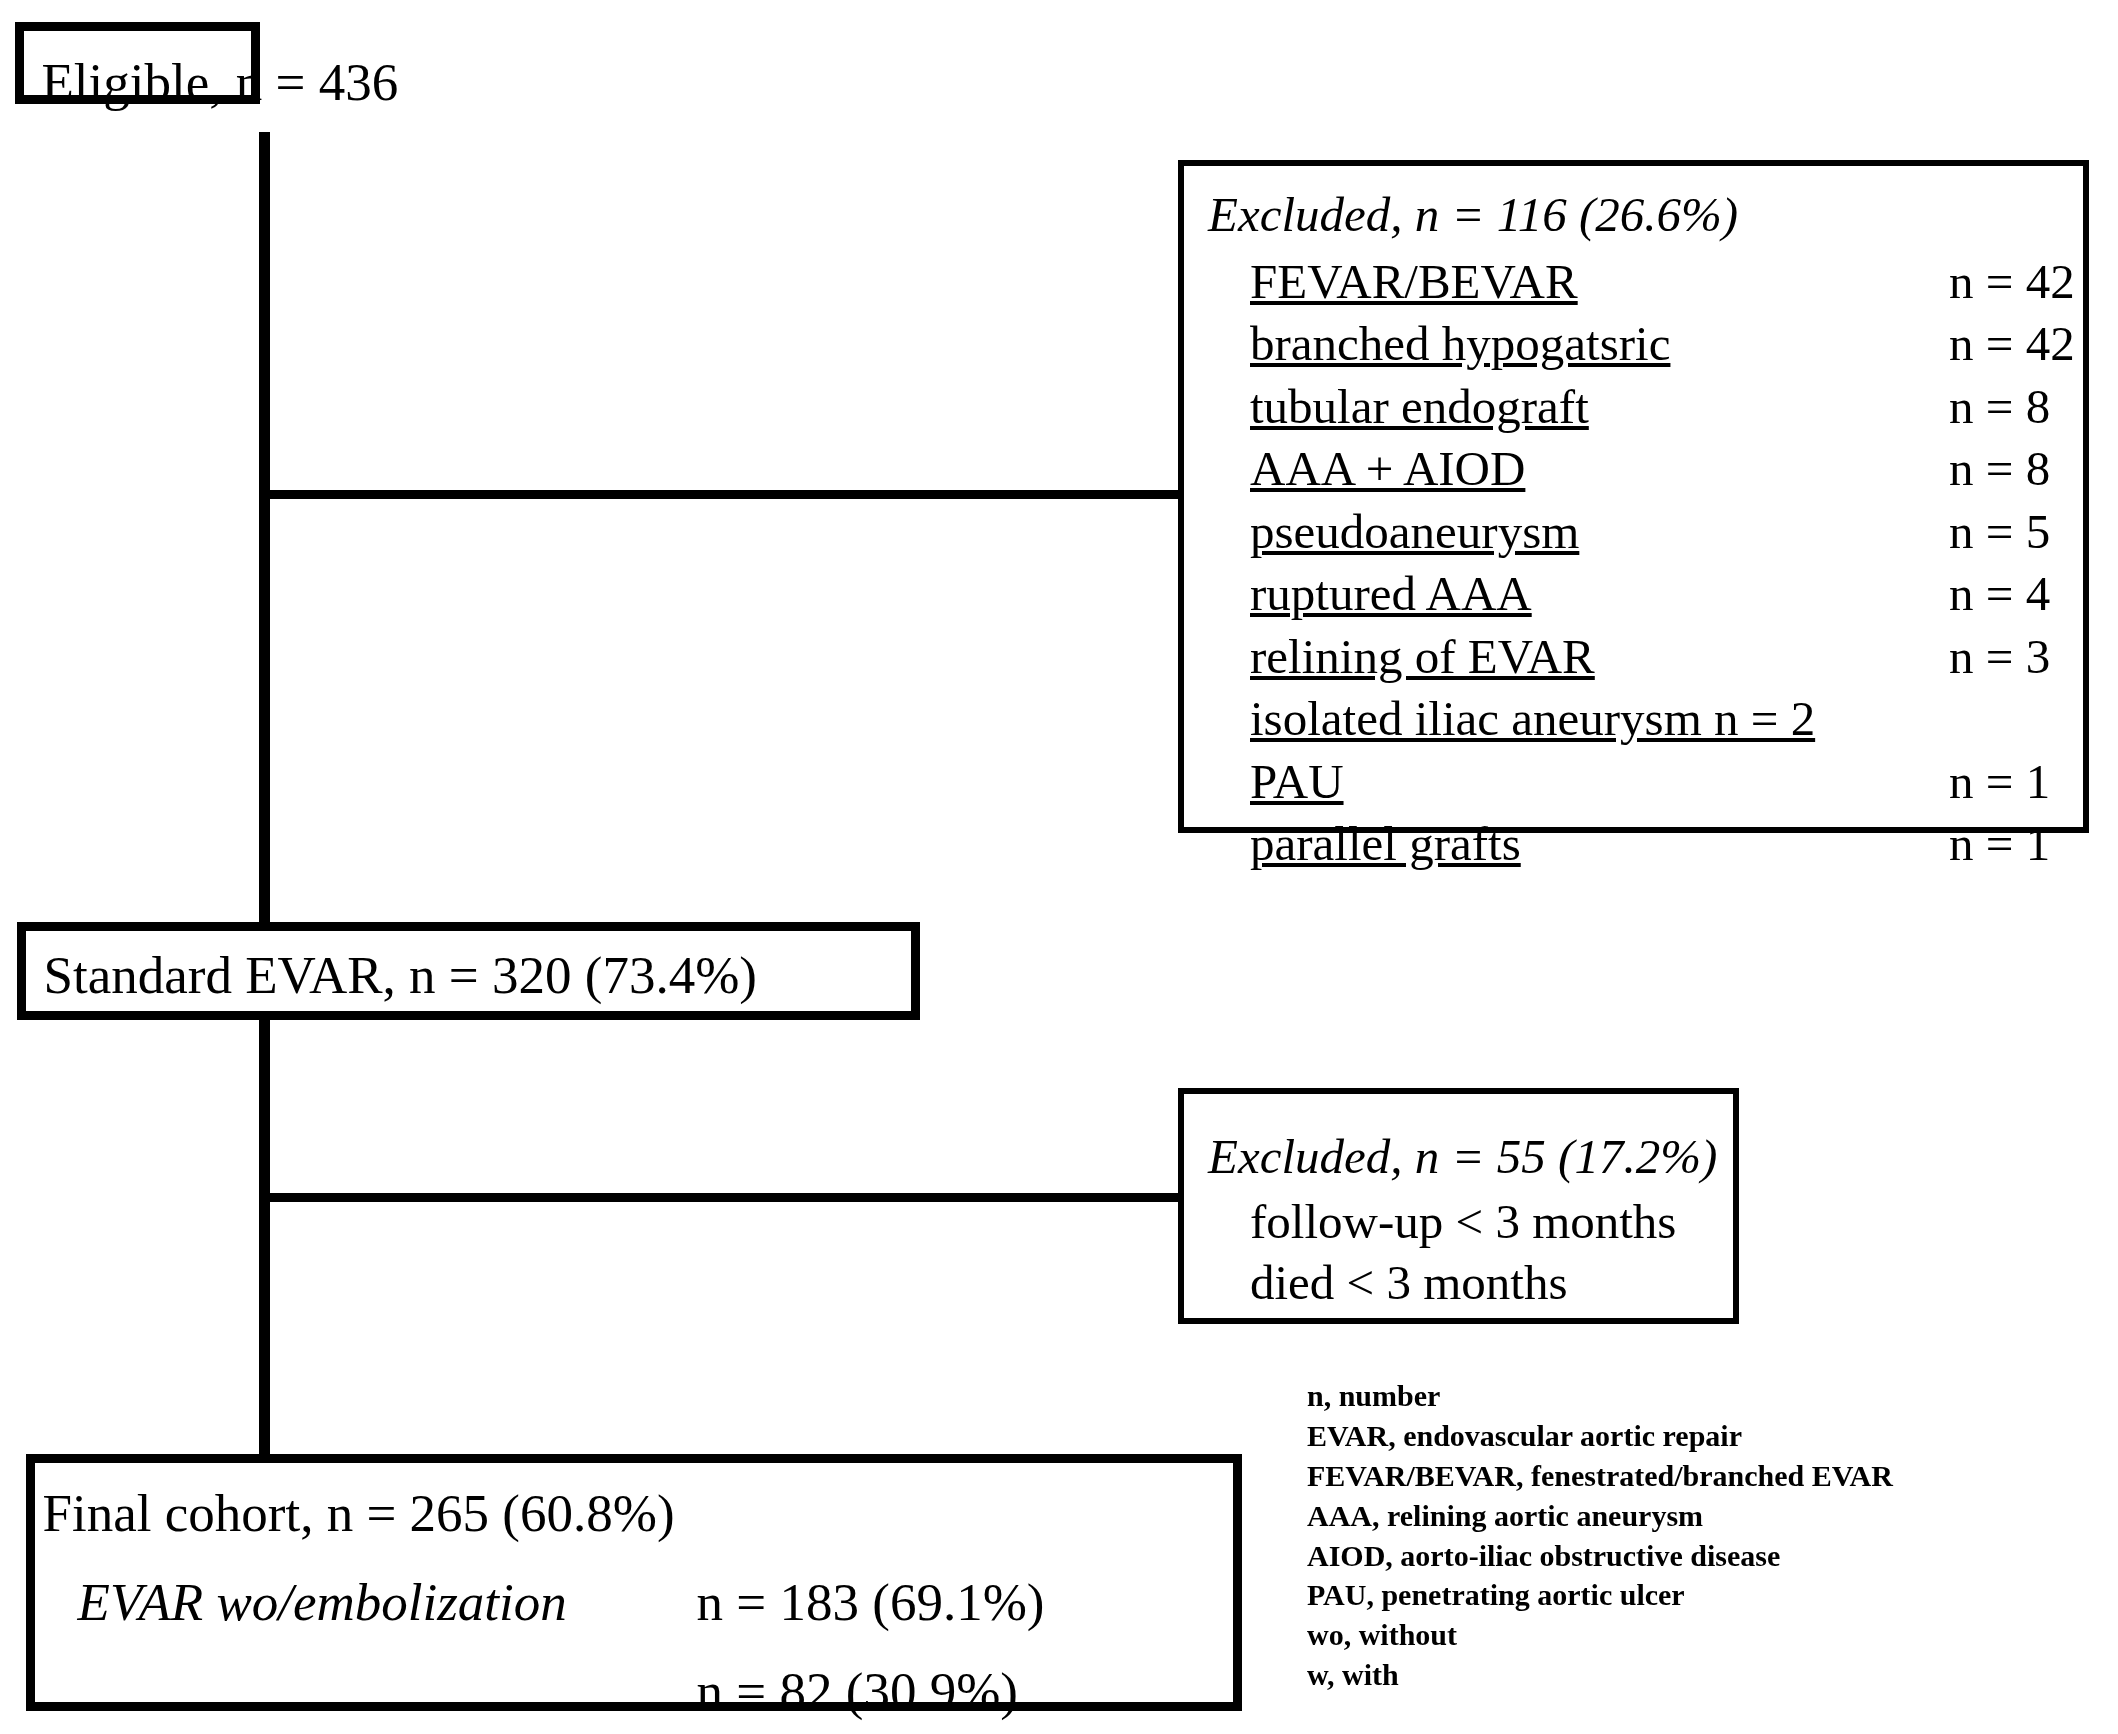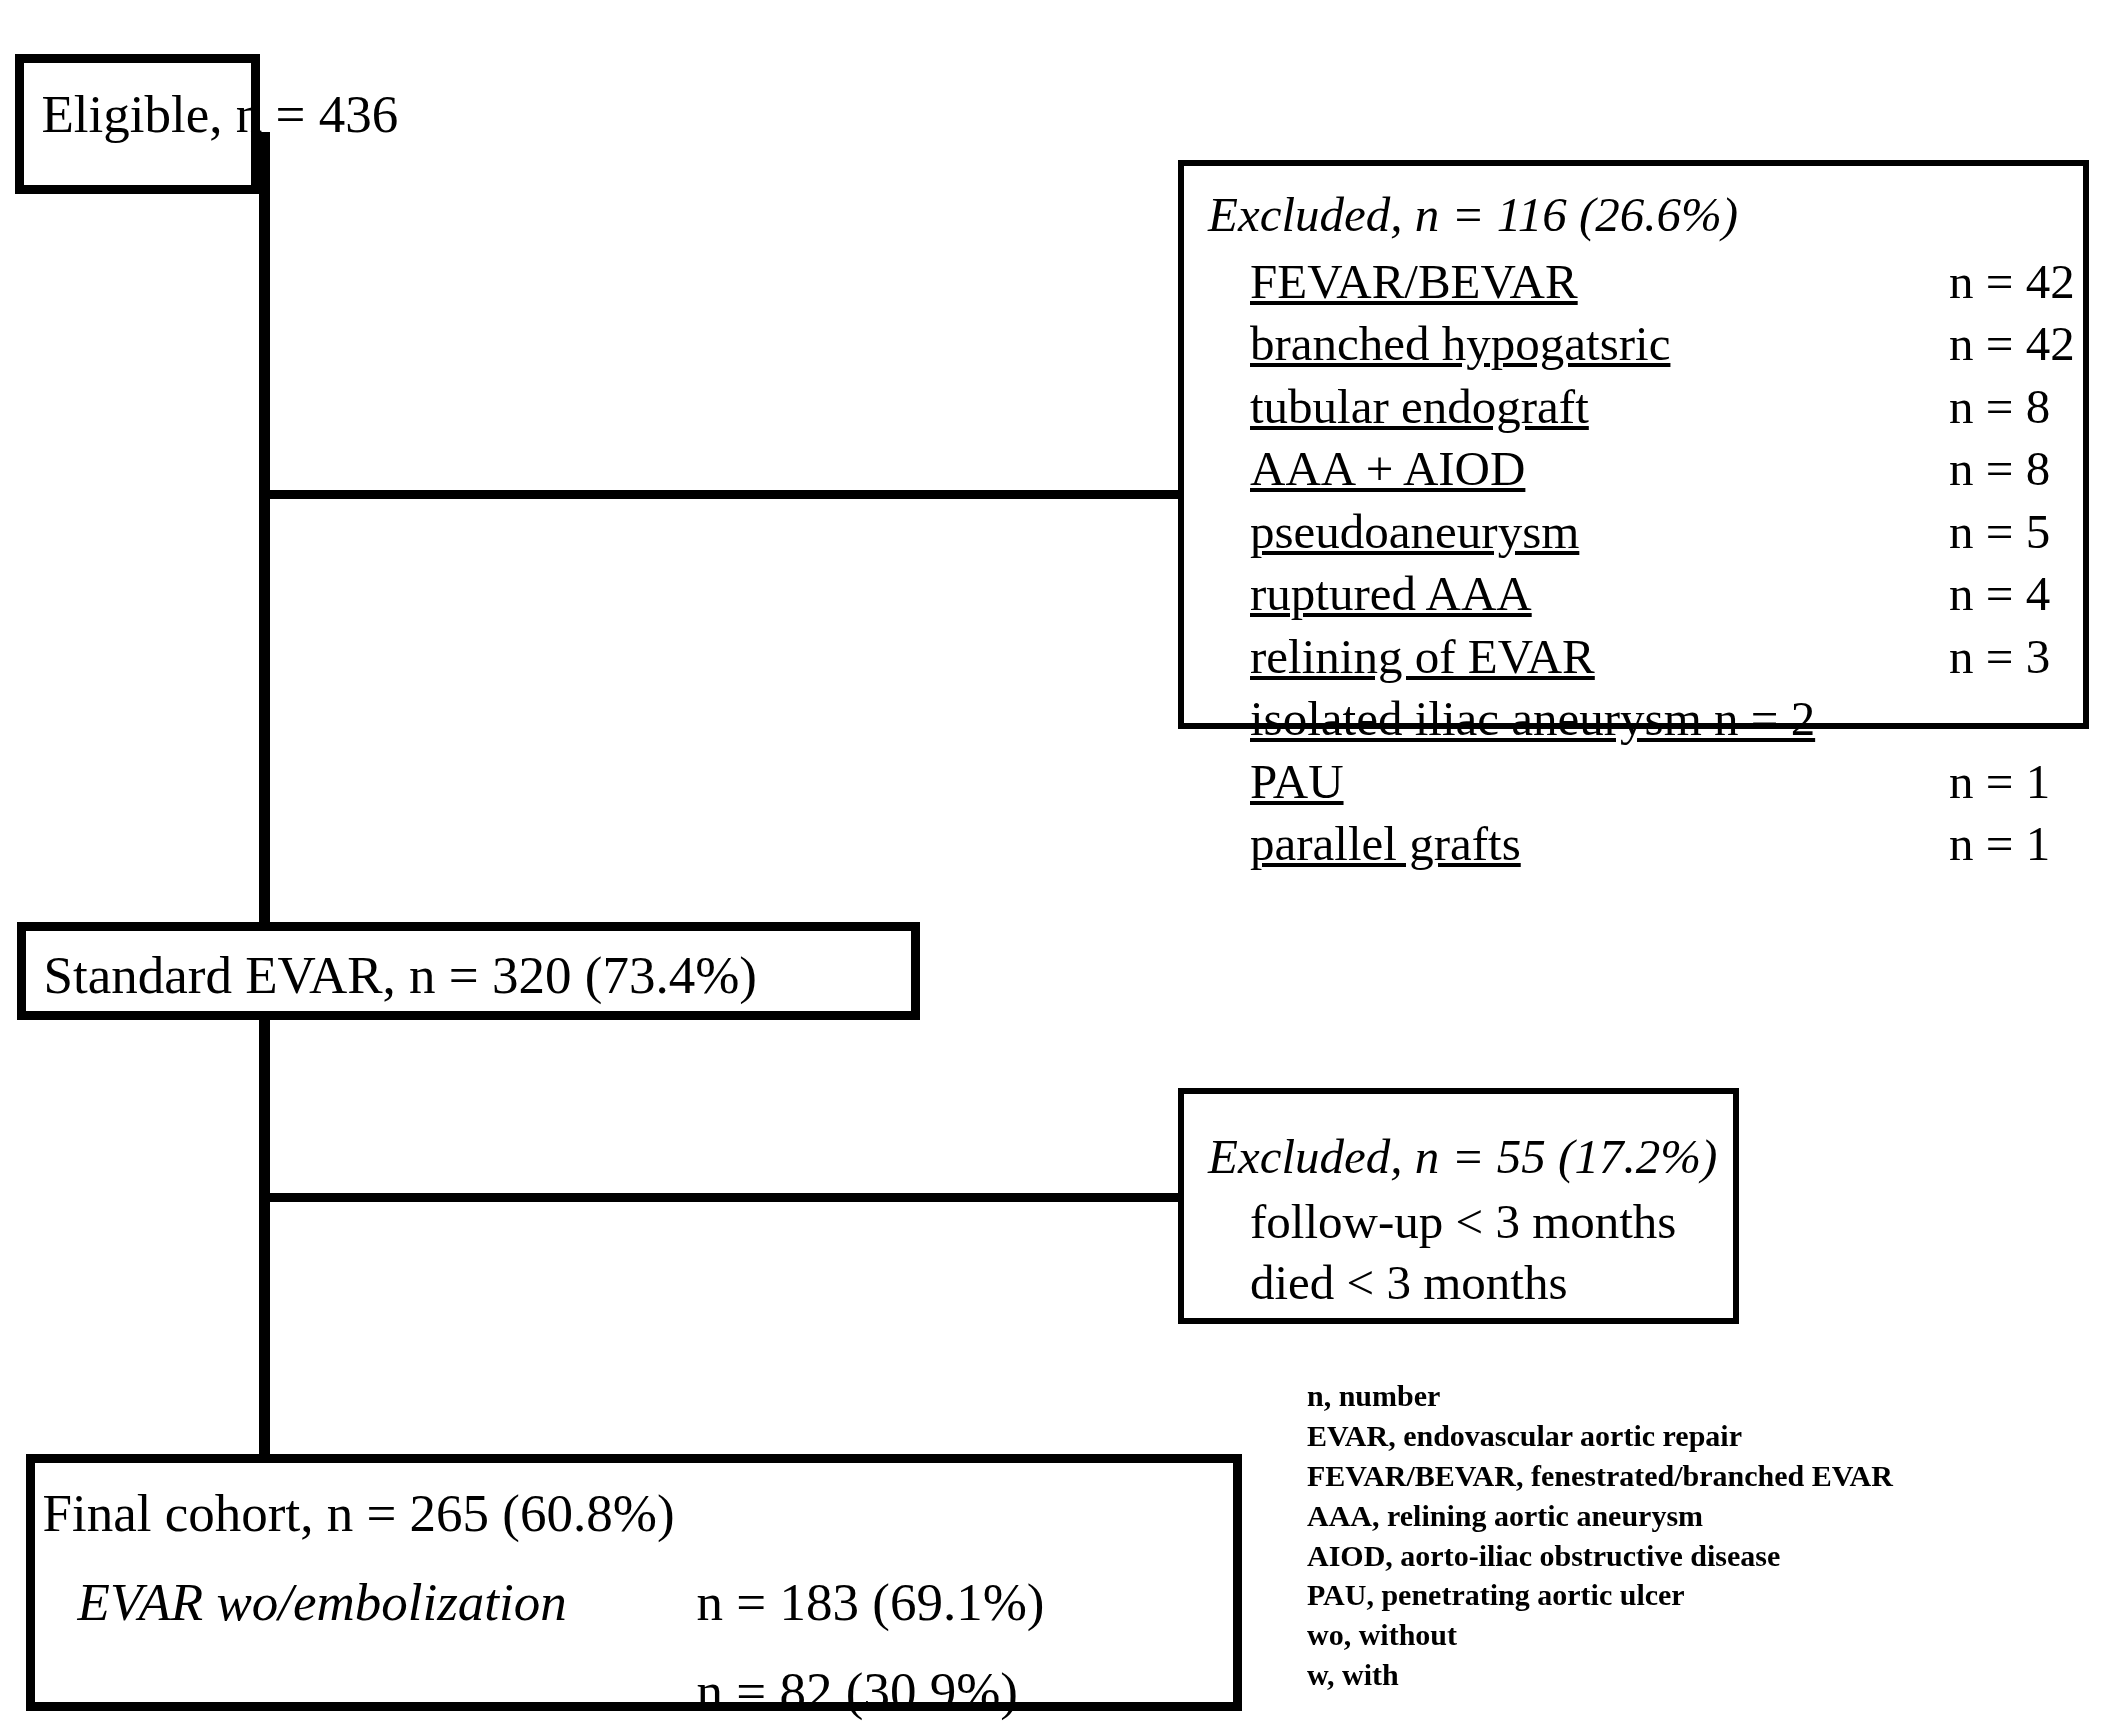--- a/index.html
+++ b/index.html
@@ -126,25 +126,25 @@
 <body>
 
 <div id="canvas">
 
   <div class="trunk" style="left:259px; top:132px; width:10.8px; height:1329px;"></div>
 
   <div class="hline" style="left:264px; top:490px; width:916px; height:9.4px;"></div>
 
   <div class="hline" style="left:264px; top:1193px; width:916px; height:9.4px;"></div>
 
-  <div class="box" style="left:15px; top:21.6px; width:245px; height:140px;margin-top:32px;">
+  <div class="box" style="left:15px; top:21.6px; width:245px; height:82px;">
     <div class="node-line" style="left:17.5px; top:25.6px;">Eligible, n = 436</div>
   </div>
 
-  <div class="box thin" style="left:1178px; top:160px; width:911px; height:569px; padding:24px 0 0 24px;">
+  <div class="box thin" style="left:1178px; top:160px; width:911px; height:673px; padding:24px 0 0 24px;">
     <div class="excl-head">Excluded, n = 116 (26.6%)</div>
     <div class="excl-rows">
 
       <div class="excl-row">
         <span class="label">FEVAR/BEVAR</span>
         <span class="count">n = 42</span>
       </div>
 
       <div class="excl-row">
         <span class="label">branched hypogatsric</span>

